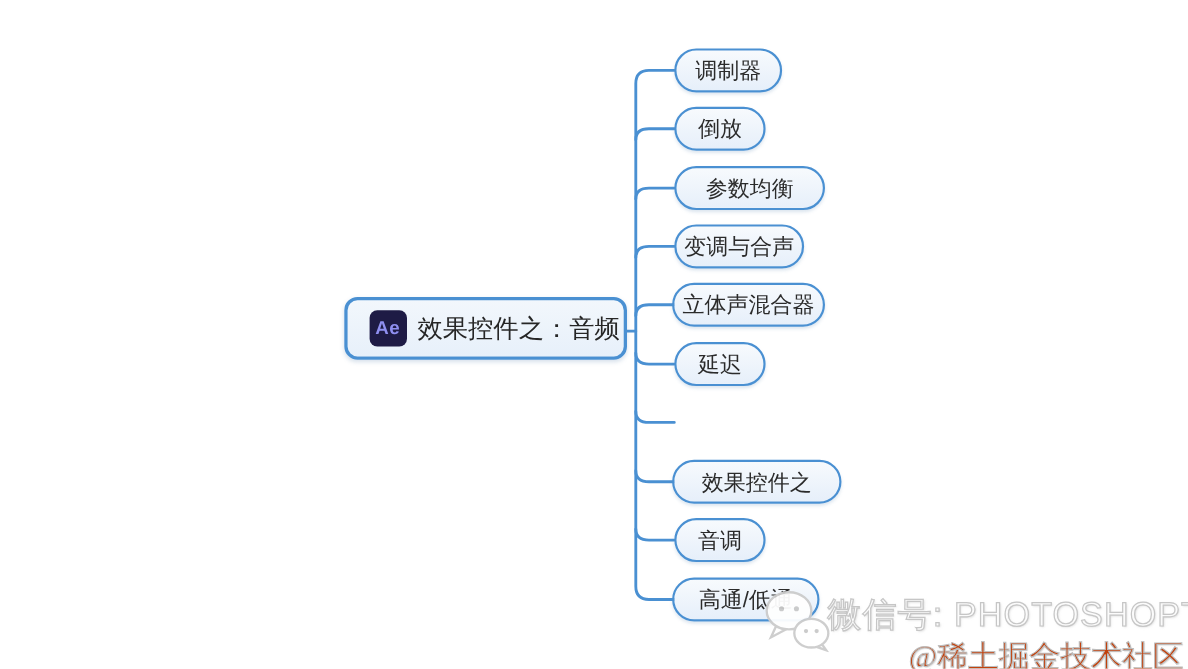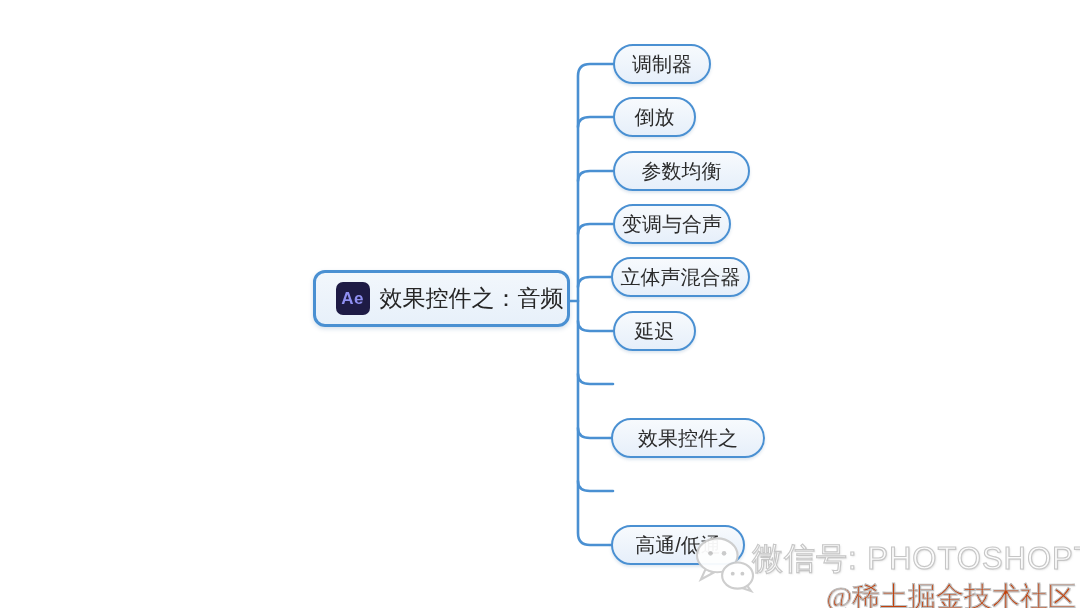--- a/index.html
+++ b/index.html
@@ -89,20 +89,21 @@
     <span class="root-label">效果控件之：音频</span>
   </div>
 
   <div class="pill" style="left:613px;top:97px;width:83px">倒放</div>
   <div class="pill" style="left:613px;top:44px;width:98px">调制器</div>
   <div class="pill" style="left:613px;top:151px;width:137px">参数均衡</div>
   <div class="pill" style="left:613px;top:204px;width:118px">变调与合声</div>
   <div class="pill" style="left:611px;top:257px;width:139px">立体声混合器</div>
   <div class="pill" style="left:613px;top:311px;width:83px">延迟</div>
   <div class="pill" style="left:611px;top:418px;width:154px">效果控件之</div>
+  <div class="pill" style="left:613px;top:471px;width:83px">音调</div>
   <div class="pill" style="left:611px;top:525px;width:134px">高通/低通</div>
 
   <div class="wm">
     <svg class="wm-icon" width="62" height="58" viewBox="0 0 64 60" xmlns="http://www.w3.org/2000/svg">
       <g stroke="#cccccc" stroke-width="2.2" fill="#ffffff">
         <path d="M 12 35 L 7 46 L 20 39 Z"></path>
         <ellipse cx="24" cy="21" rx="21" ry="17.5"></ellipse>
         <path d="M 54 51 L 59 58 L 47 54 Z"></path>
         <ellipse cx="45" cy="42" rx="16" ry="13.5"></ellipse>
       </g>

